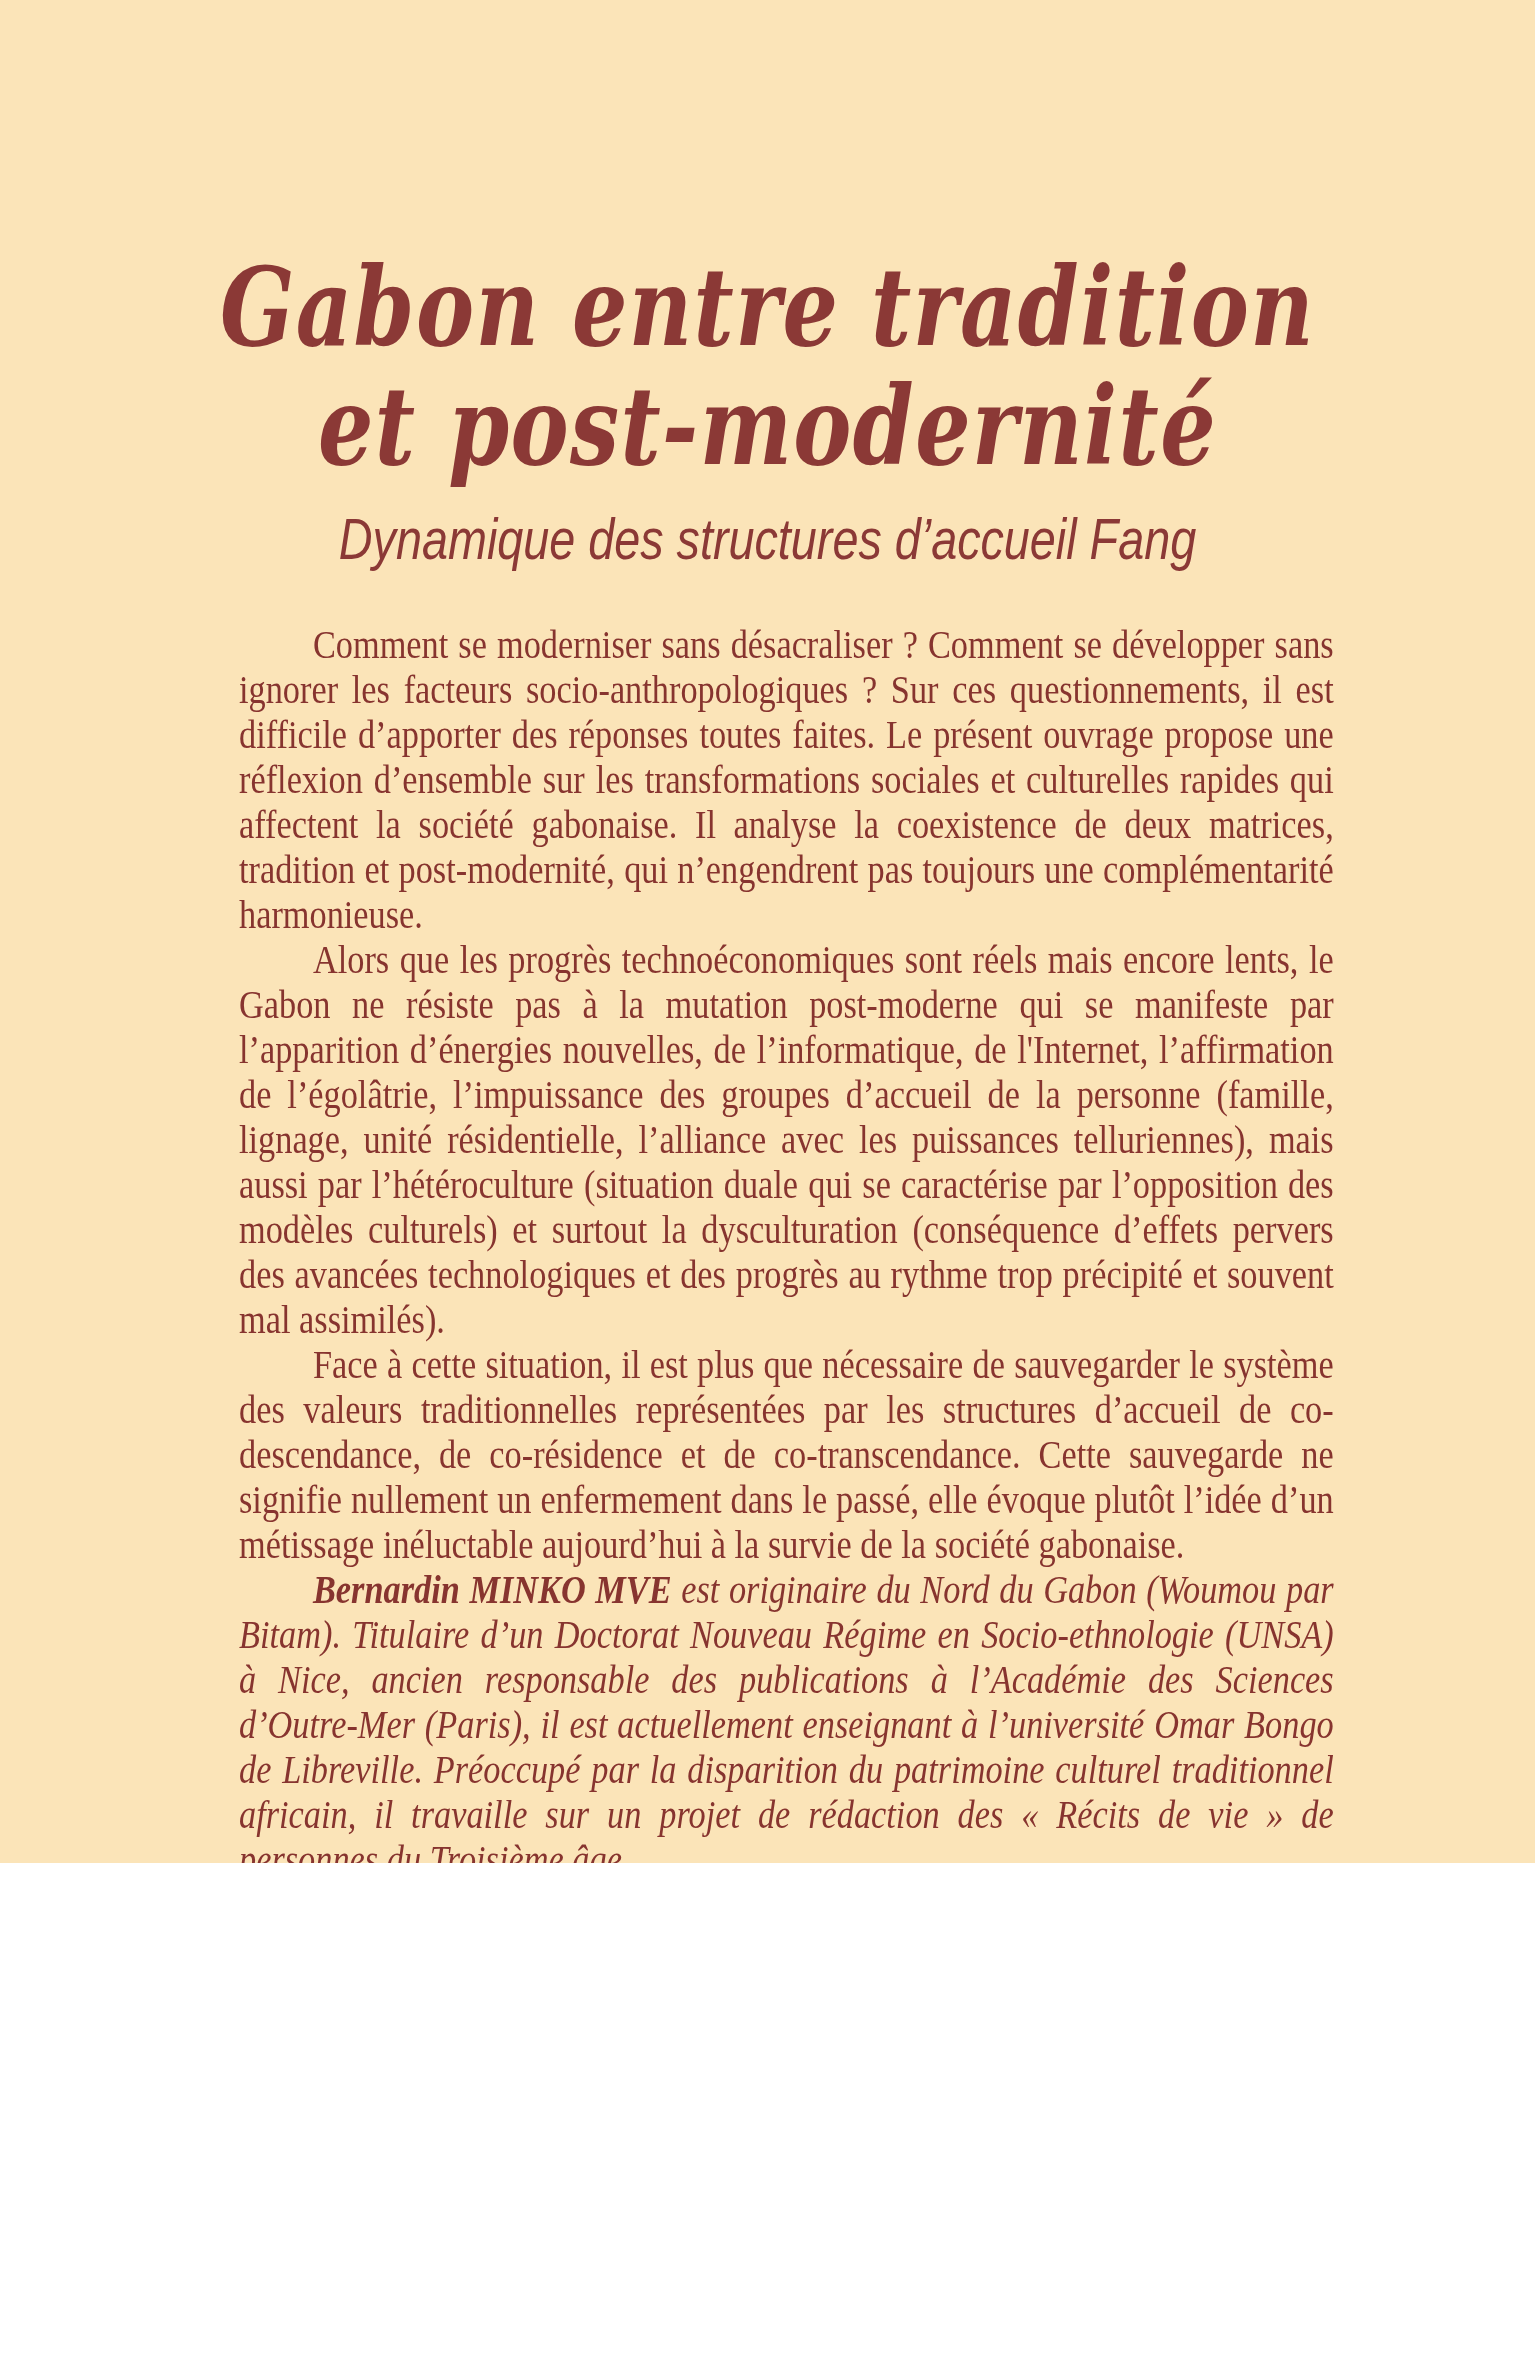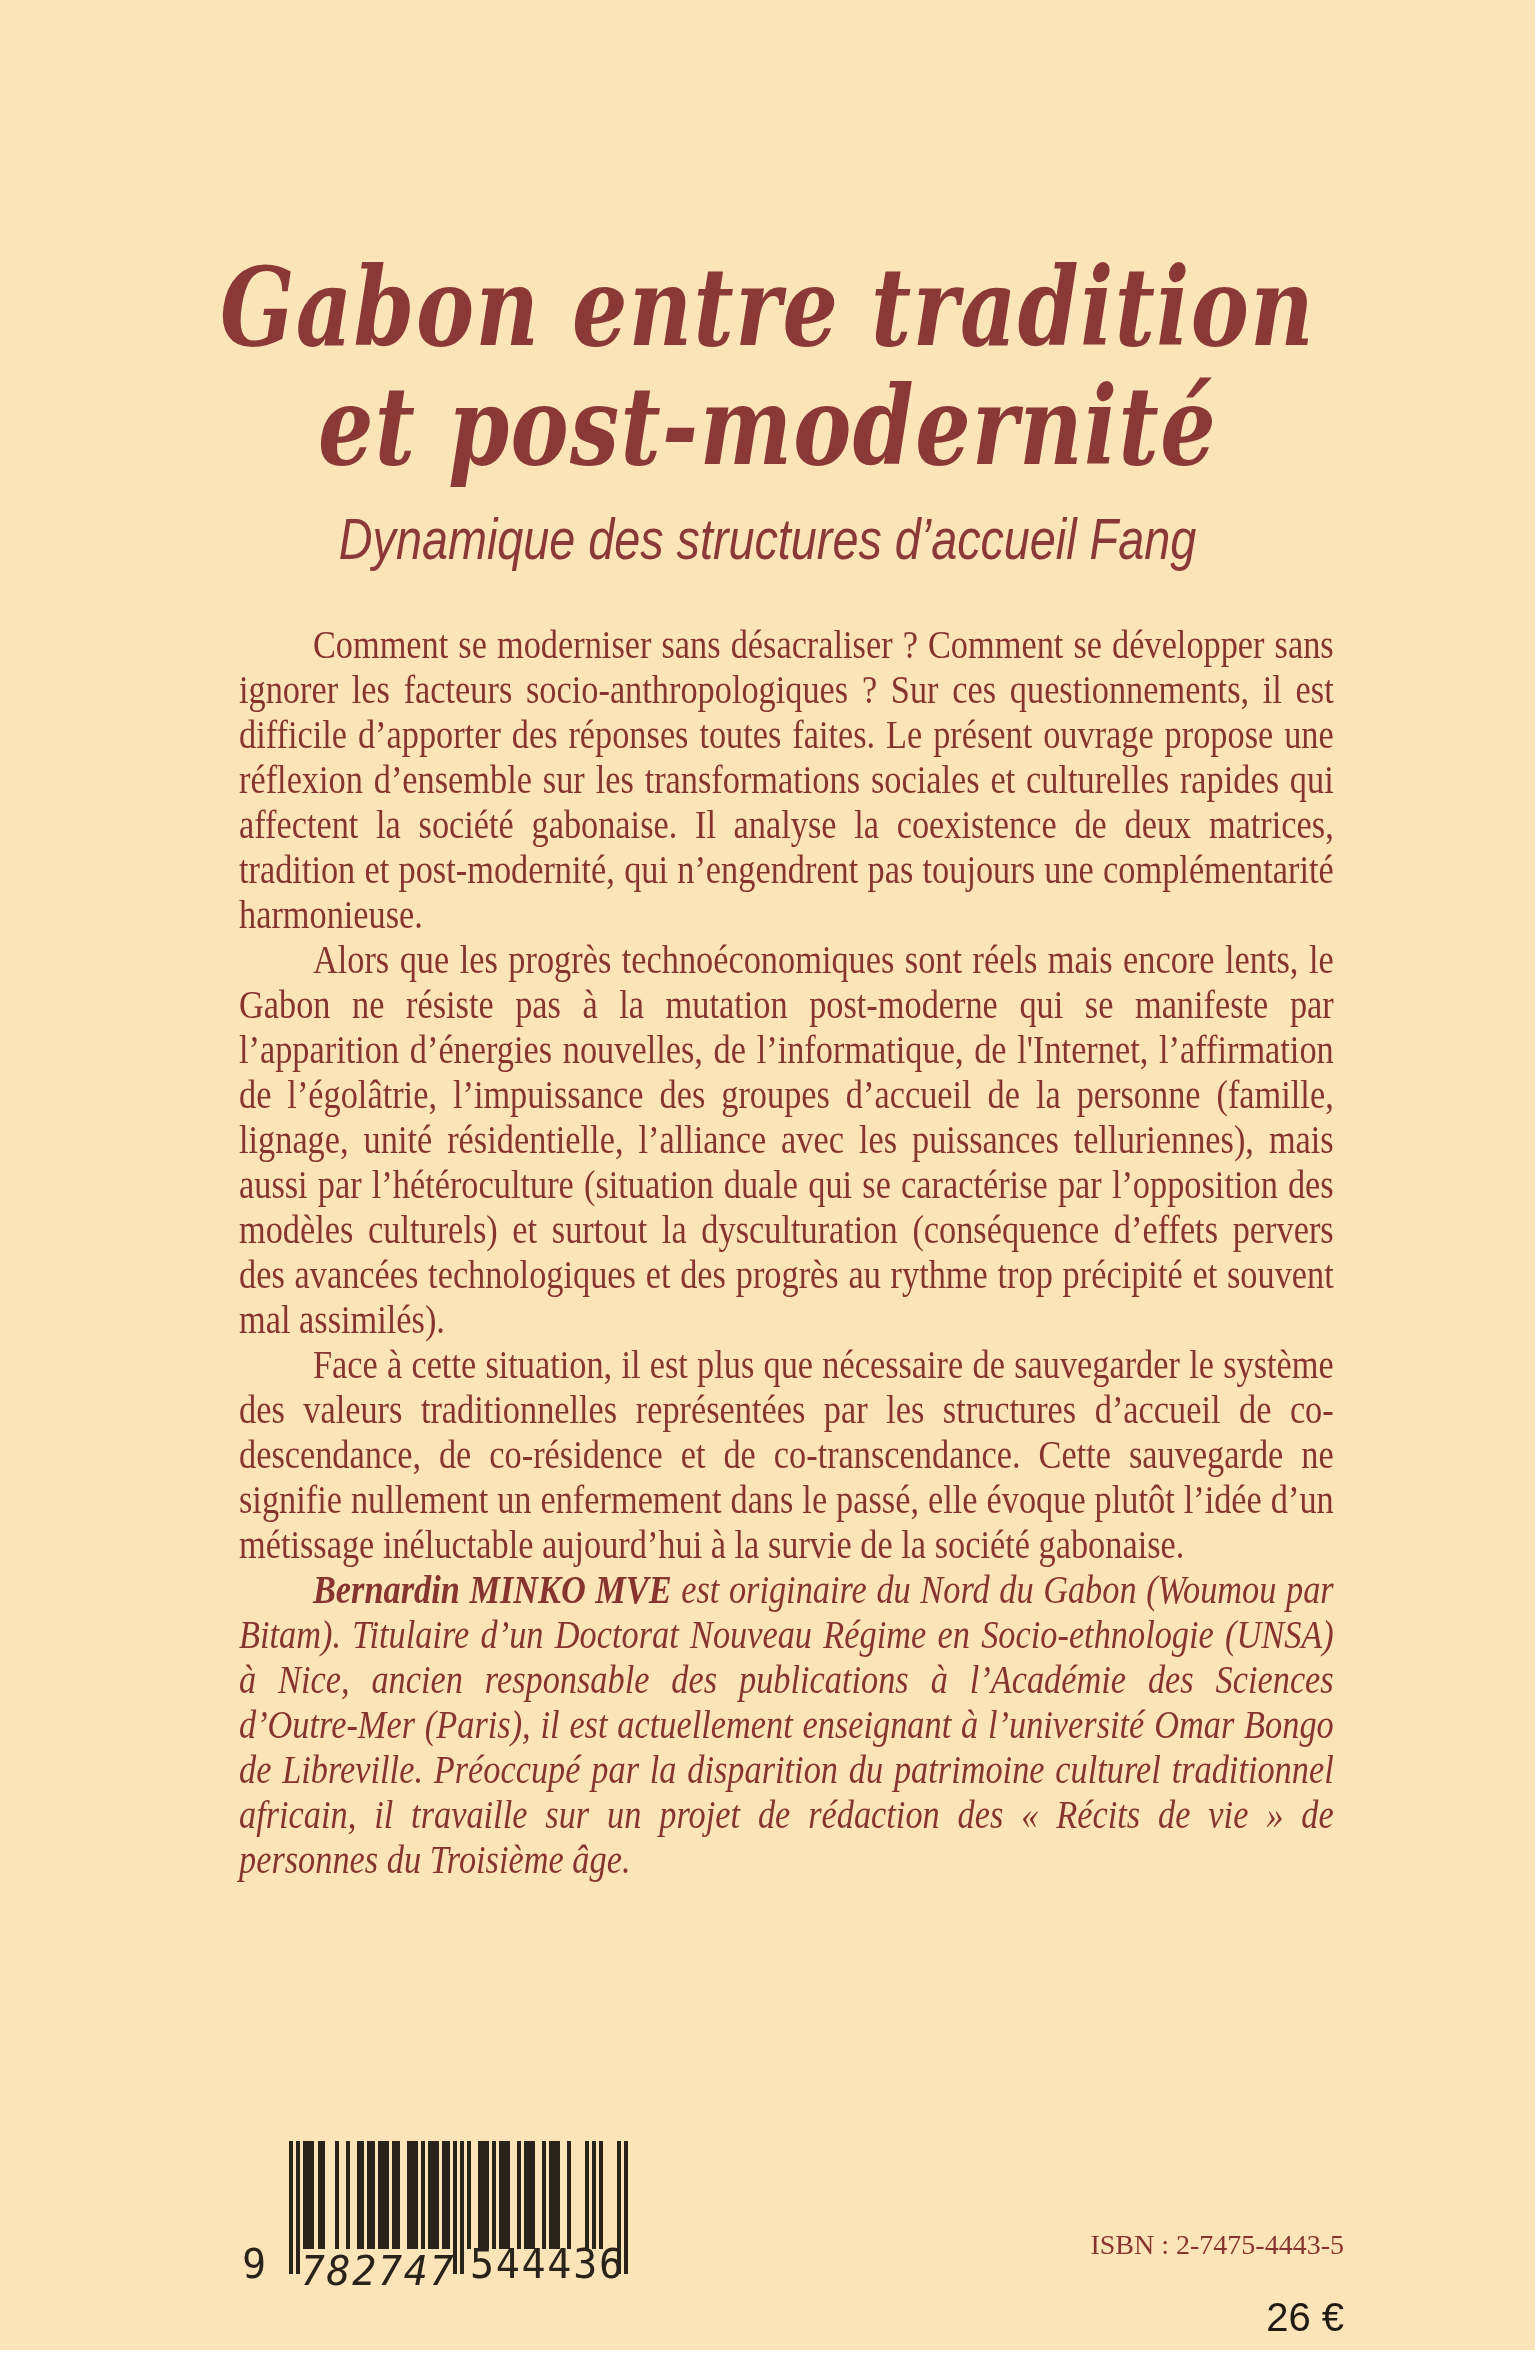--- a/index.html
+++ b/index.html
@@ -2,21 +2,21 @@
 <html style="font-size:13.4px"><head>
 <meta charset="utf-8">
 <style>
   html, body { margin: 0; padding: 0; }
   body {
     width: 1535px; height: 2377px;
     font-family: "Liberation Serif", serif;
   }
   .page {
     position: relative;
-    width: 1535px; height: 2350px;
+    width: 1535px; height: 1863px;
     background: #FBE4B8;
     overflow: hidden;
   }
 
   
   .title-block {
     position: absolute;
     left: 0; right: 0; top: 248px;
     text-align: center;
     color: #8B3936;

